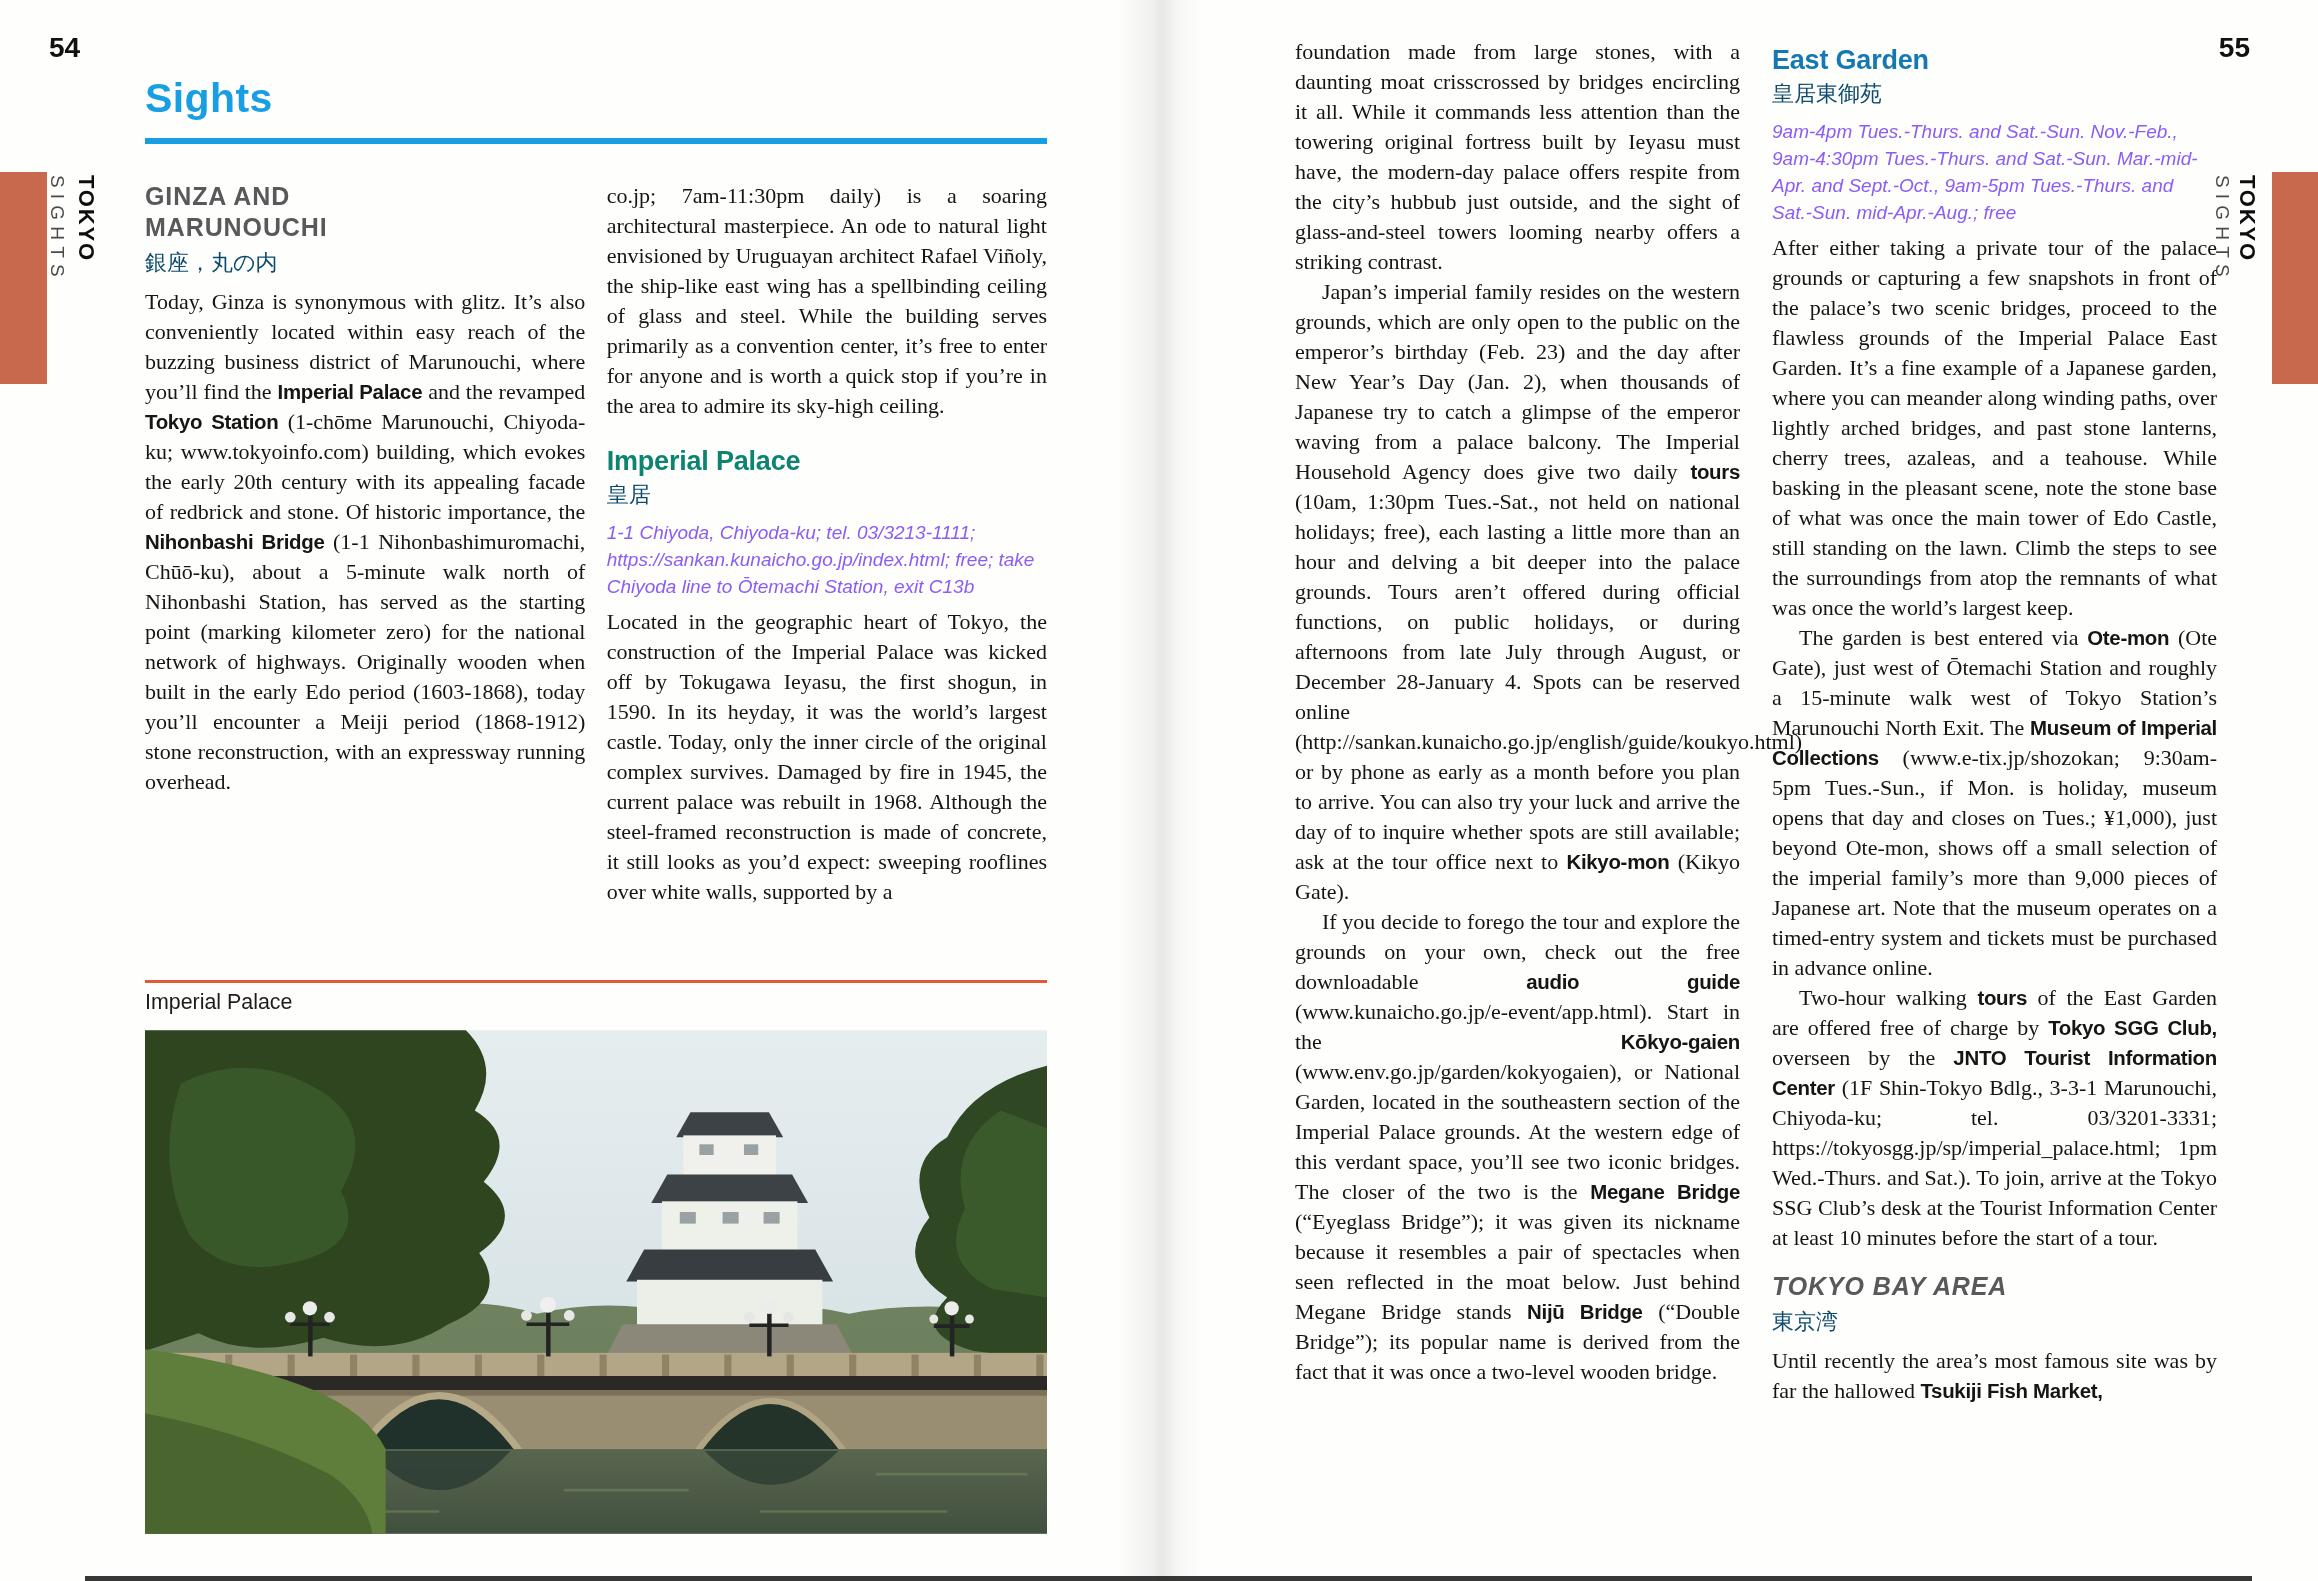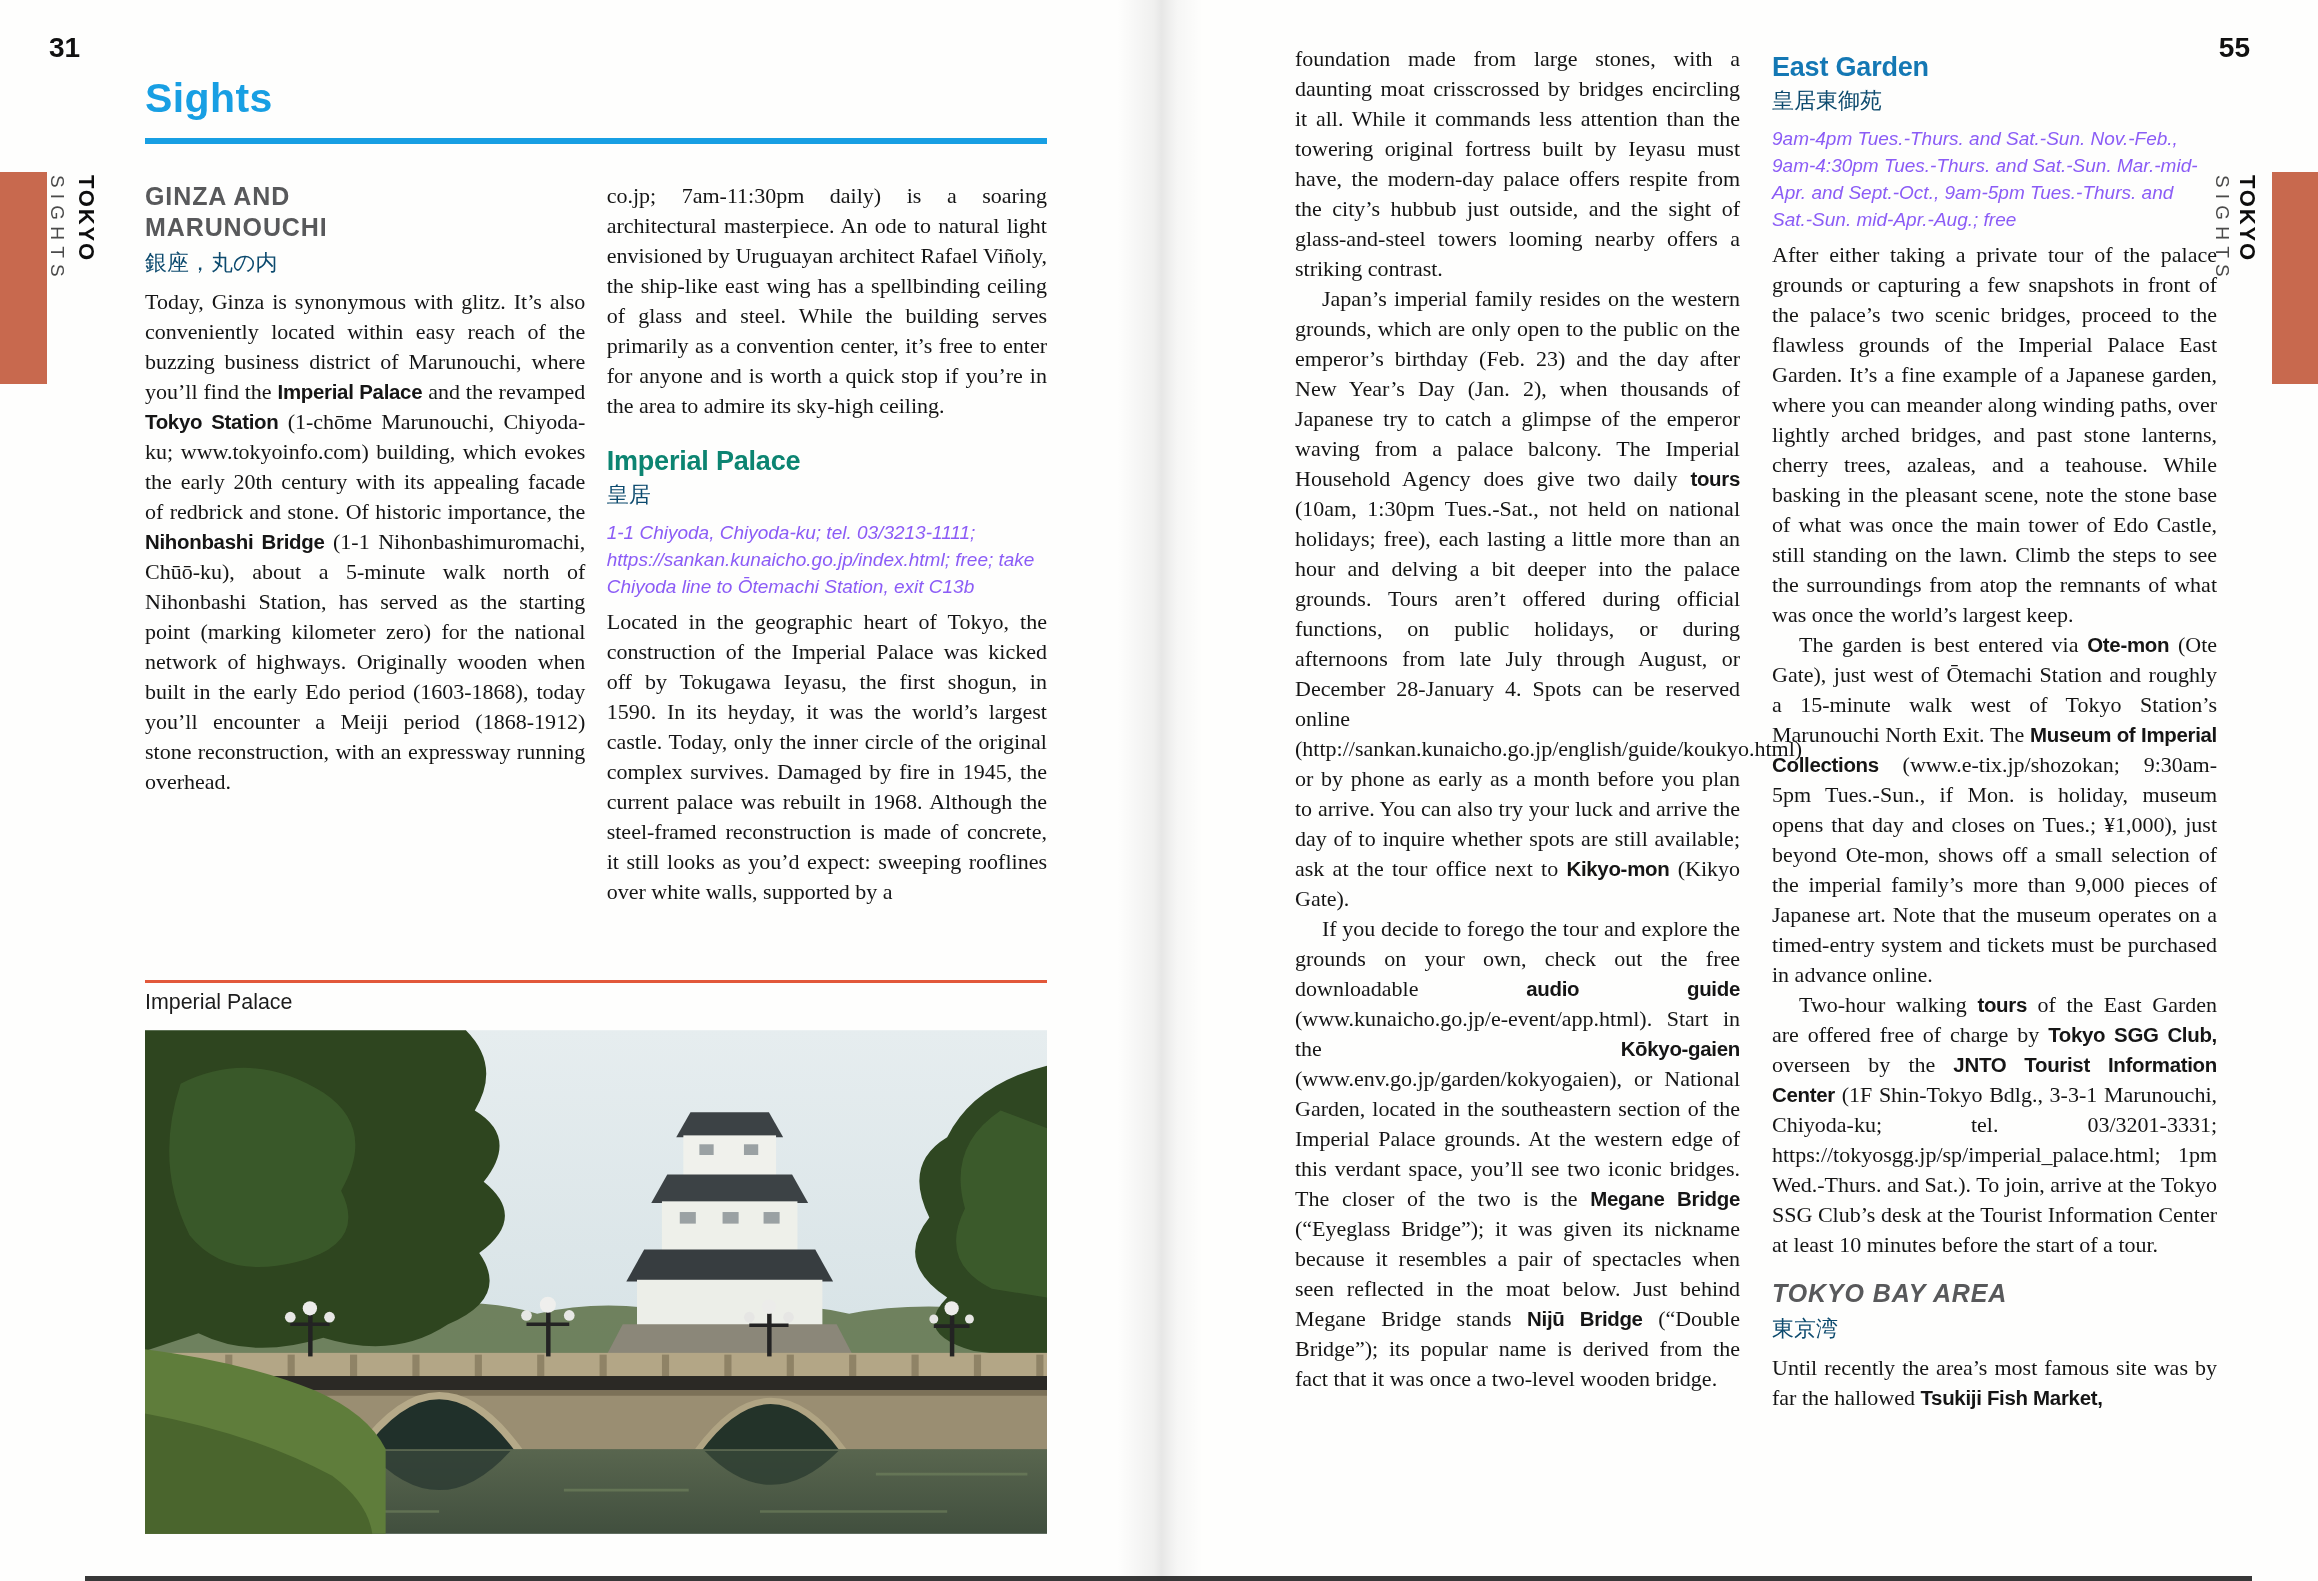--- a/index.html
+++ b/index.html
@@ -21,21 +21,21 @@
   .pos-r-tokyo{right:59px;}
   .pos-r-sights{right:86px;}
 
   
   .title{position:absolute;left:145px;top:75px;font-family:"Liberation Sans",sans-serif;font-weight:700;font-size:41px;letter-spacing:0.4px;color:var(--accent-blue,#189fe3);}
   .title-rule{position:absolute;left:145px;top:138px;width:902px;height:6.2px;background:var(--accent-blue,#189fe3);}
 
   
   .cols{position:absolute;display:flex;}
   .cols54{left:145px;top:181px;width:902px;gap:21.4px;}
-  .cols55{left:1295px;top:44px;width:922px;gap:32px;}
+  .cols55{left:1295px;top:37px;width:922px;gap:32px;}
   .cols54 .col{width:441px;}
   .cols55 .col{width:445px;}
 
   .h1{font-family:"Liberation Sans",sans-serif;font-weight:700;font-size:25px;line-height:31px;letter-spacing:0.9px;color:var(--heading-gray,#58595b);margin:0 0 5.4px 0;}
   .h1:not(:first-child){margin-top:18px;font-style:italic;}
   .jp{font-size:22px;line-height:30px;margin:0 0 9px 0;color:#0c4a6e;}
   .h2{font-family:"Liberation Sans",sans-serif;font-weight:700;font-size:27px;line-height:30px;margin:25px 0 3.6px 0;letter-spacing:-0.2px;}
   .col .h2:first-child{margin-top:8px;}
   .h2.teal{color:var(--sight-teal,#0c8471);}
   .h2.blue{color:var(--sight-blue,#1478b4);}
@@ -53,21 +53,21 @@
   
   .gutter{position:absolute;left:1117px;top:0;width:86px;height:1581px;pointer-events:none;
     background:linear-gradient(to right,rgba(0,0,0,0) 0%,rgba(0,0,0,0.055) 42%,rgba(0,0,0,0.09) 52%,rgba(0,0,0,0.03) 70%,rgba(0,0,0,0) 100%);}
   .bottom-edge{position:absolute;left:85px;bottom:0;width:2167px;height:5.4px;background:#222;opacity:.9;}
 </style>
 </head>
 <body>
 
 <div class="spread">
 
-  <div class="pagenum pn-left">31</div>
+  <div class="pagenum pn-left">54</div>
   <div class="pagenum pn-right">55</div>
 
   <div class="tab t-left"></div>
   <div class="tab t-right"></div>
   <div class="vlabel vl-sights pos-l-sights">SIGHTS</div>
   <div class="vlabel vl-tokyo pos-l-tokyo">TOKYO</div>
   <div class="vlabel vl-sights pos-r-sights">SIGHTS</div>
   <div class="vlabel vl-tokyo pos-r-tokyo">TOKYO</div>
 
   <div class="title">Sights</div>

